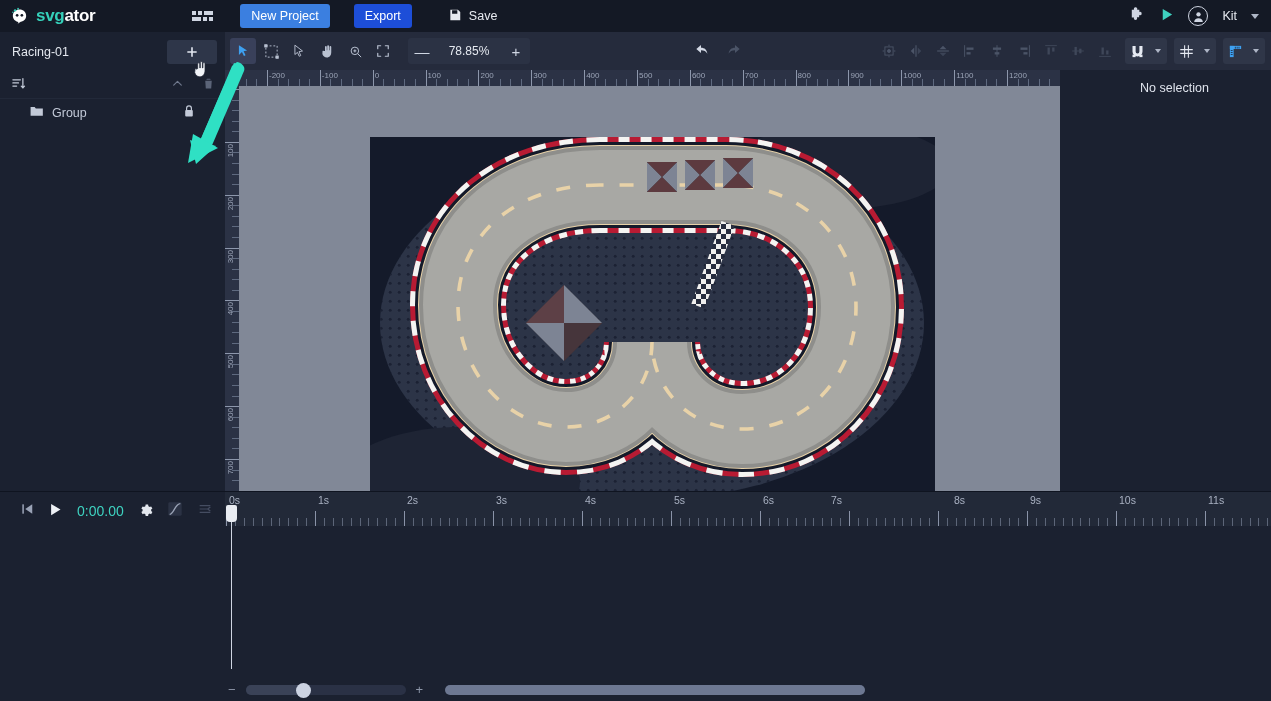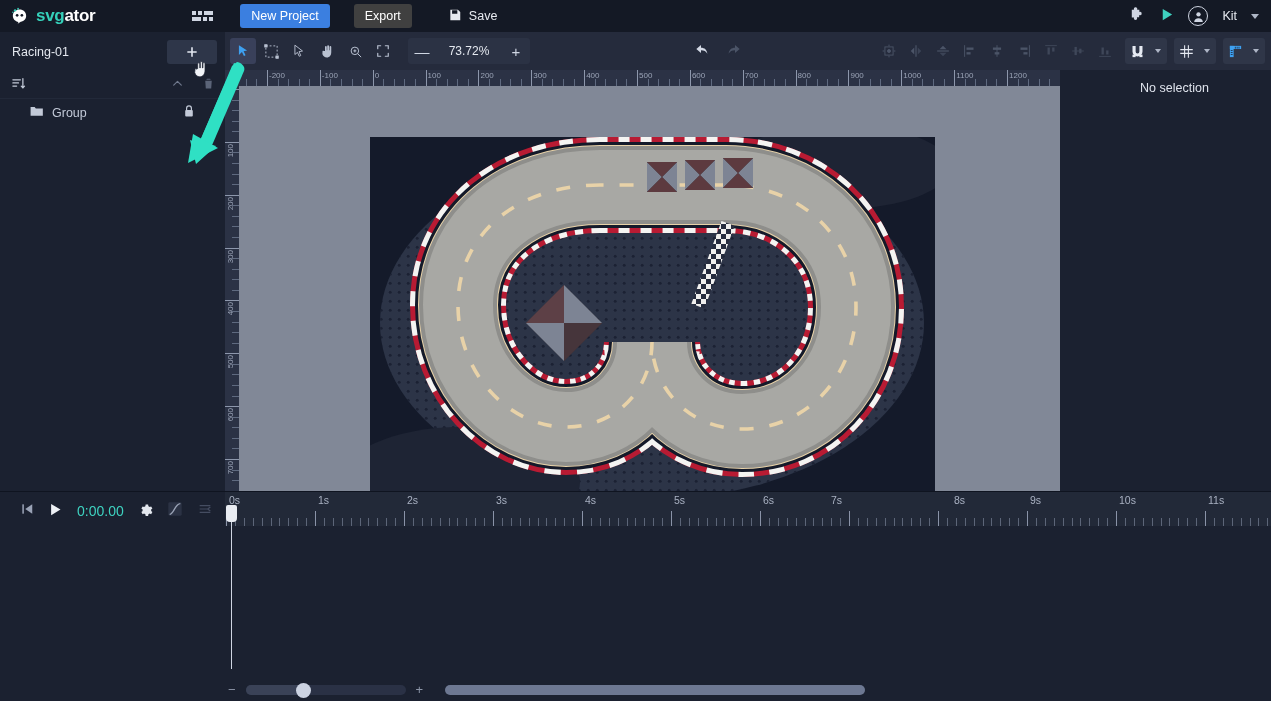--- a/index.html
+++ b/index.html
@@ -29,21 +29,21 @@
   .grid-ico i { width: 4px; height: 4px; background: #cfd5e2; display: block; }
   .grid-ico i.w { width: 9px; }
 
   .btn {
     border: 0; border-radius: 3px; color: #fff; font-size: 12.5px;
     font-family: inherit; cursor: pointer; height: 24px; padding: 0 11px;
     display: flex; align-items: center; justify-content: center;
   }
   .btn-new { background: #3b7fe0; }
   .btn-export { background: #3da furniture; }
-  .btn-export { background: #404040; }
+  .btn-export { background: #1d4ed8; }
   .btn-save {
     background: transparent; display: flex; align-items: center; gap: 7px;
     color: #e7eaf0; font-size: 12.5px; cursor: pointer; margin-left: 12px;
   }
 
   .tb-right { margin-left: auto; display: flex; align-items: center; gap: 14px; padding-right: 12px; }
   .avatar-ring {
     width: 20px; height: 20px; border-radius: 50%; border: 1.5px solid #cfd5e2;
     display: flex; align-items: center; justify-content: center;
   }
@@ -510,21 +510,21 @@
           </svg>
       </div>
       <div class="tool">
         <svg width="14" height="14" viewBox="0 0 24 24" fill="none" stroke="currentColor" stroke-width="2" stroke-linecap="round">
             <path d="M3 8V3h5M21 8V3h-5M3 16v5h5M21 16v5h-5"></path>
           </svg>
       </div>
 
       <div id="zoomgrp">
         <div class="zbtn">—</div>
-        <div id="zoomval">73.72%</div>
+        <div id="zoomval">78.85%</div>
         <div class="zbtn">+</div>
       </div>
     </div>
 
     <div id="tool-mid">
       <div class="tool">
         <svg width="16" height="16" viewBox="0 0 24 24" fill="#d3d9e5">
             <path d="M9 7V3L2 9l7 6v-4c4.6 0 7.6 1.6 9.6 5.2C17.8 10 14.6 7 9 7z"></path>
           </svg>
       </div>

